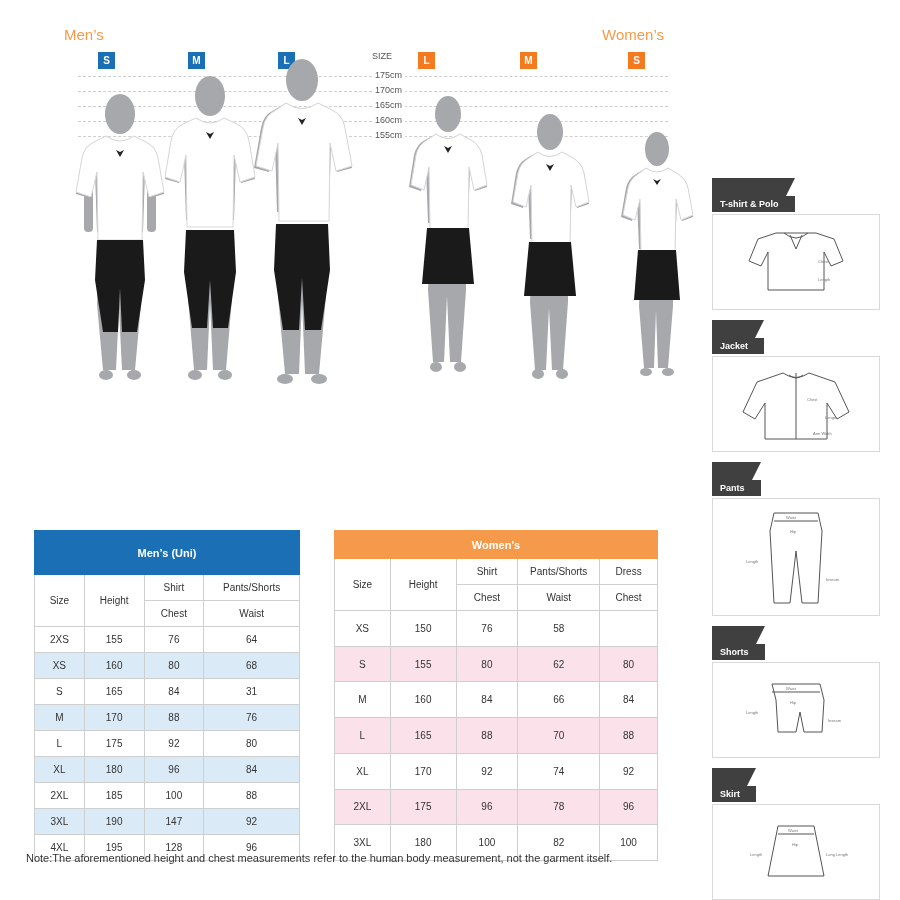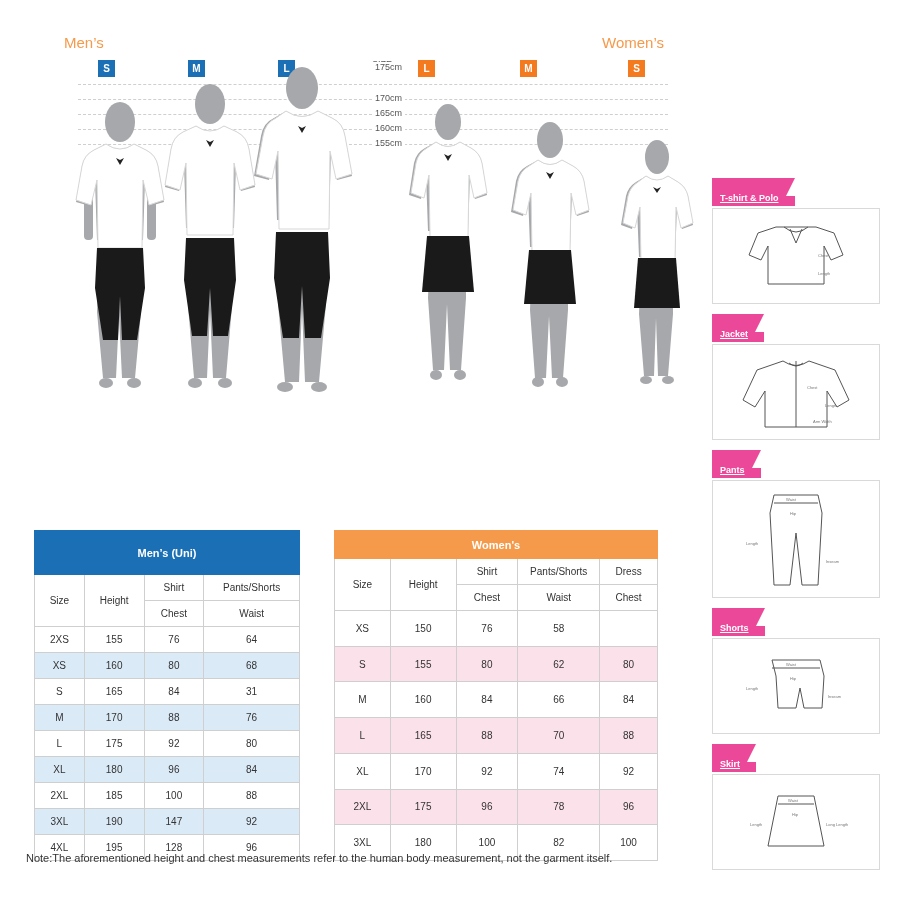--- a/index.html
+++ b/index.html
@@ -49,21 +49,21 @@
     display:flex;
     align-items:center;
     justify-content:flex-end;
     padding-right:12px;
   }
 
   
   .figures {
     position:relative;
     height:420px;
-    margin-top:12px;
+    margin-top:4px;
   }
   .grouplabel {
     position:absolute;
     font-size:15px;
     color:#f59a4b;
   }
   .sizebadge {
     position:absolute;
     width:17px; height:17px;
     color:#fff;
@@ -104,27 +104,26 @@
   
   .garments {
     position:absolute;
     right:20px; top:178px;
     width:168px;
   }
   .garment-block { margin-bottom:10px; }
   .garment-tag {
     position:relative;
     display:inline-block;
-    background:#ec4899;
+    background:#404040;
     color:#fff;
     font-size:9px;
     font-weight:bold;
-    padding:15px 16px 3px 8px;
+    padding:21px 16px 3px 8px;
     margin-bottom:2px;
-    text-decoration:underline;
   }
   .garment-tag::after {
     content:"";
     position:absolute;
     right:0; top:0;
     border-top:18px solid transparent;
     border-right:9px solid #fff;
   }
   .garment-box {
     border:1px solid #d9d9d9;
@@ -202,21 +201,21 @@
     <div class="sizebadge orange" style="left:608px; top:30px;">S</div>
 
     <div class="sizecol-label" style="top:29px;">SIZE</div>
 
     <div class="gridline" style="top:54px;"></div>
     <div class="gridline" style="top:69px;"></div>
     <div class="gridline" style="top:84px;"></div>
     <div class="gridline" style="top:99px;"></div>
     <div class="gridline" style="top:114px;"></div>
 
-    <div class="gridlabel" style="top:32px;">175cm</div>
+    <div class="gridlabel" style="top:48px;">175cm</div>
     <div class="gridlabel" style="top:63px;">170cm</div>
     <div class="gridlabel" style="top:78px;">165cm</div>
     <div class="gridlabel" style="top:93px;">160cm</div>
     <div class="gridlabel" style="top:108px;">155cm</div>
 
     <div class="person" style="left:52px; top:70px;">
       <svg width="96" height="320" viewBox="0 0 96 320">
         <g fill="#a6a8ab">
           <ellipse cx="48" cy="22" rx="15" ry="20"></ellipse>
           <path d="M34 44 q14 10 28 0 l12 6 q10 5 12 16 l6 36 -14 4 -5 -26 -2 60 h-46 l-2 -60 -5 26 -14 -4 6 -36 q2 -11 12 -16z"></path>

